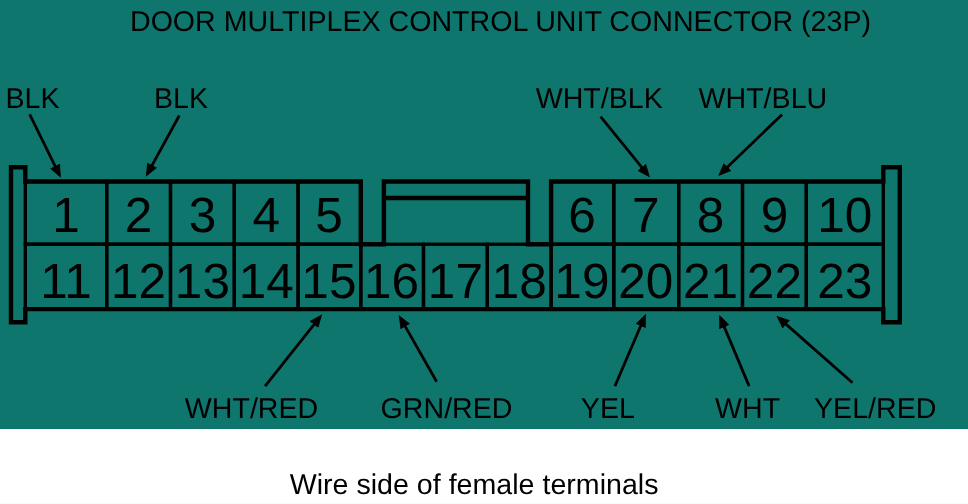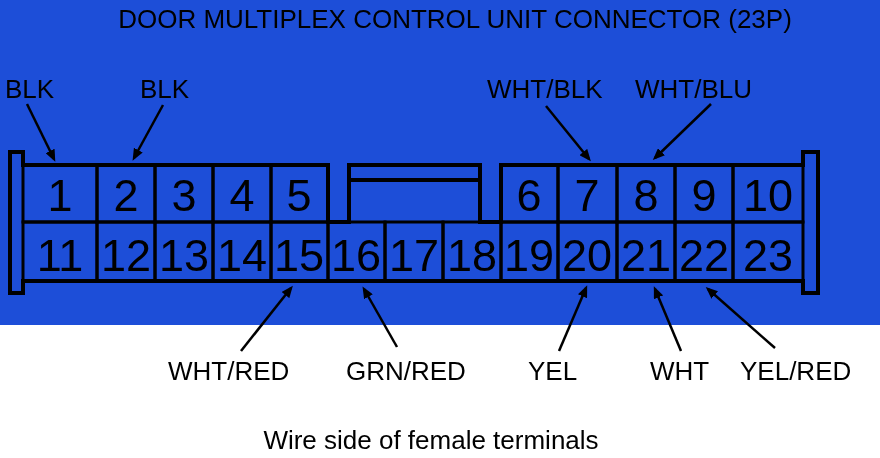--- a/index.html
+++ b/index.html
@@ -7,22 +7,22 @@
     padding: 0;
     background: #ffffff;
     width: 880px;
     height: 458px;
     overflow: hidden;
     font-family: "Liberation Sans", sans-serif;
   }
   .stage {
     position: relative;
     width: 880px;
-    height: 325px;
-    background: #1d4ed8;
+    height: 390px;
+    background: #0f766e;
   }
   svg { display: block; }
   .t-title   { font-family: "Liberation Sans", sans-serif; font-size: 26px; fill: #000; }
   .t-label   { font-family: "Liberation Sans", sans-serif; font-size: 26px; fill: #000; }
   .t-caption { font-family: "Liberation Sans", sans-serif; font-size: 26px; fill: #000; }
   .t-pin     { font-family: "Liberation Sans", sans-serif; font-size: 45px; fill: #000; text-anchor: middle; }
   .outline   { fill: none; stroke: #000; stroke-width: 4; }
   .cell      { fill: none; stroke: #000; stroke-width: 3; }
   .arrow     { stroke: #000; stroke-width: 2.5; fill: none; }
 </style>

